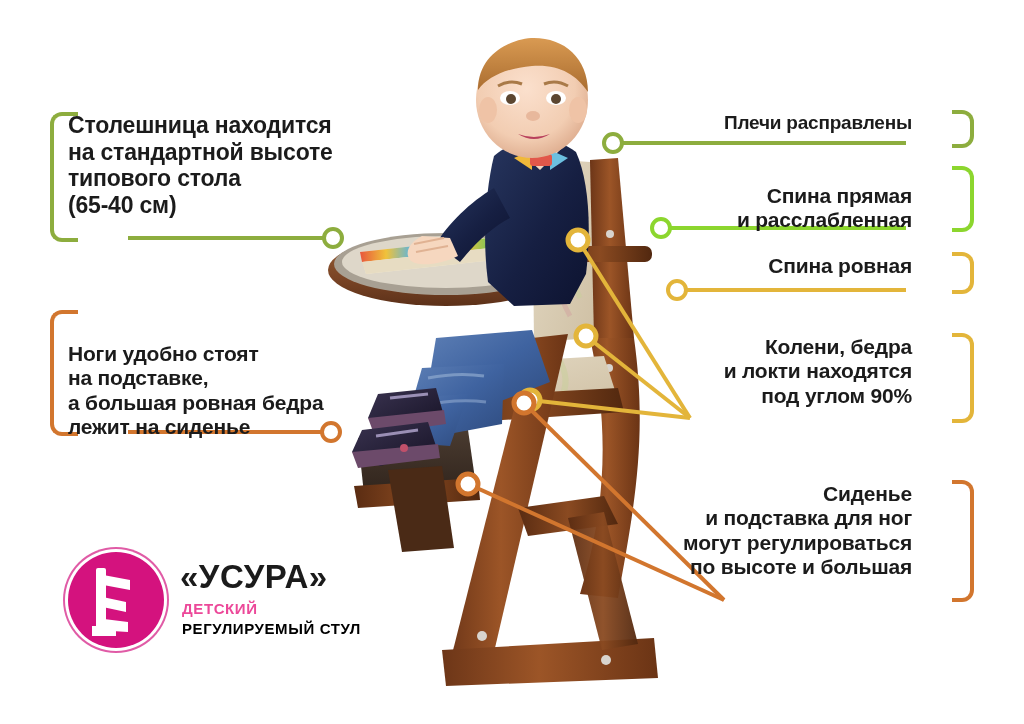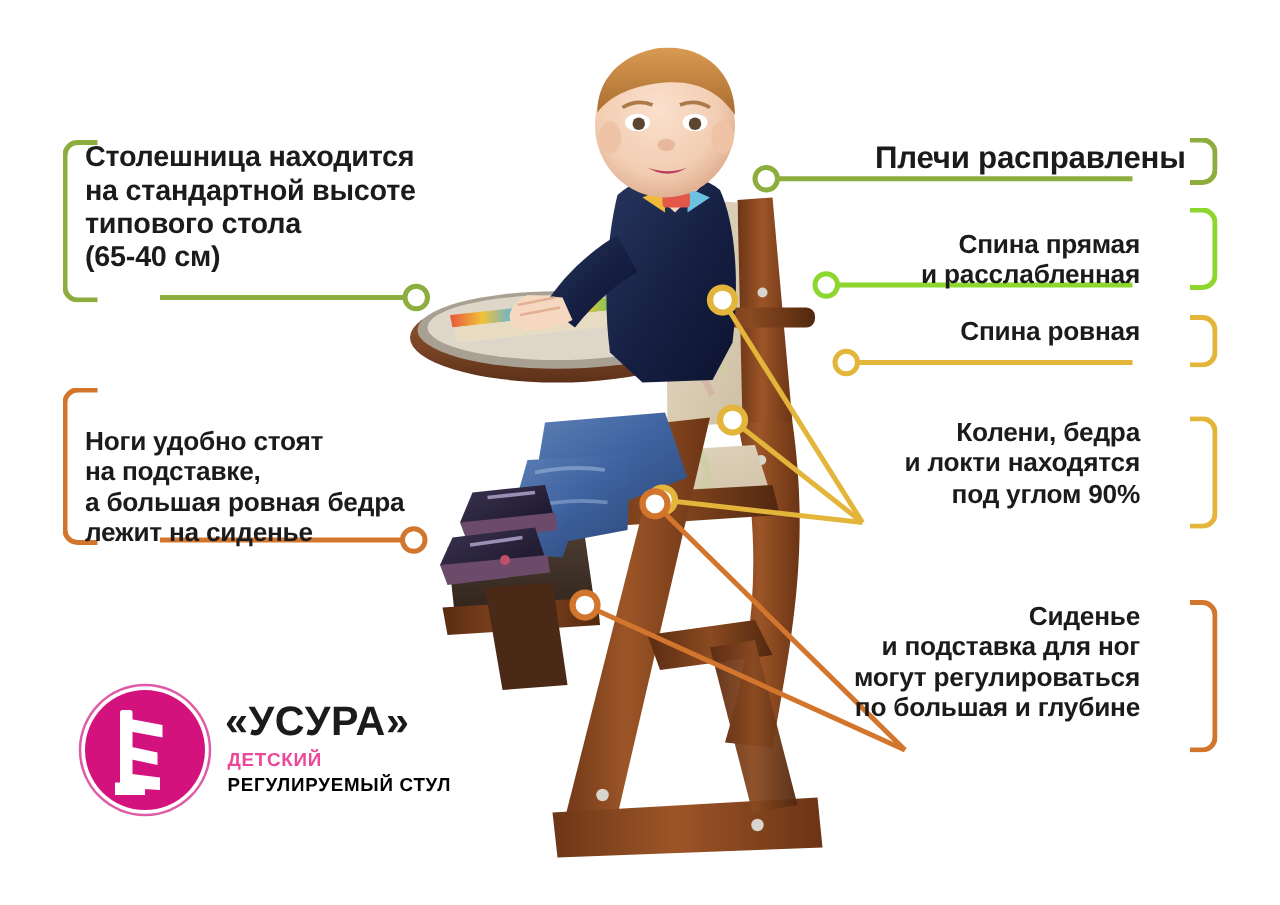--- a/index.html
+++ b/index.html
@@ -267,21 +267,21 @@
     <span class="line">(65-40 см)</span>
   </div>
 
   <div class="callout left" style="left:54px;top:310px;width:280px;font-size:21px;margin-top:32px;">
     <span class="line">Ноги удобно стоят</span>
     <span class="line">на подставке,</span>
     <span class="line">а большая ровная бедра</span>
     <span class="line">лежит на сиденье</span>
   </div>
 
-  <div class="callout right" style="left:700px;top:112px;width:212px;font-size:25px;">
+  <div class="callout right" style="left:700px;top:112px;width:212px;font-size:19px;">
     <span class="line">Плечи расправлены</span>
   </div>
 
   <div class="callout right" style="left:680px;top:184px;width:232px;font-size:21px;">
     <span class="line">Спина прямая</span>
     <span class="line">и расслабленная</span>
   </div>
 
   <div class="callout right" style="left:700px;top:254px;width:212px;font-size:21px;">
     <span class="line">Спина ровная</span>
@@ -290,21 +290,21 @@
   <div class="callout right" style="left:672px;top:335px;width:240px;font-size:21px;text-align:right;">
     <span class="line">Колени, бедра</span>
     <span class="line">и локти находятся</span>
     <span class="line">под углом 90%</span>
   </div>
 
   <div class="callout right" style="left:650px;top:482px;width:262px;font-size:21px;">
     <span class="line">Сиденье</span>
     <span class="line">и подставка для ног</span>
     <span class="line">могут регулироваться</span>
-    <span class="line">по большая и глубине</span>
+    <span class="line">по высоте и большая</span>
   </div>
 
   <div id="logo">
     <div id="logo-circle">
       <svg viewBox="0 0 96 96" width="96" height="96">
         <g fill="#ffffff">
           <rect x="28" y="16" width="10" height="62" rx="2"></rect>
           <path d="M30,22 L62,28 L62,38 L30,32 Z"></path>
           <path d="M30,44 L58,50 L58,60 L30,54 Z"></path>
           <path d="M28,66 L60,70 L60,80 L28,78 Z"></path>

